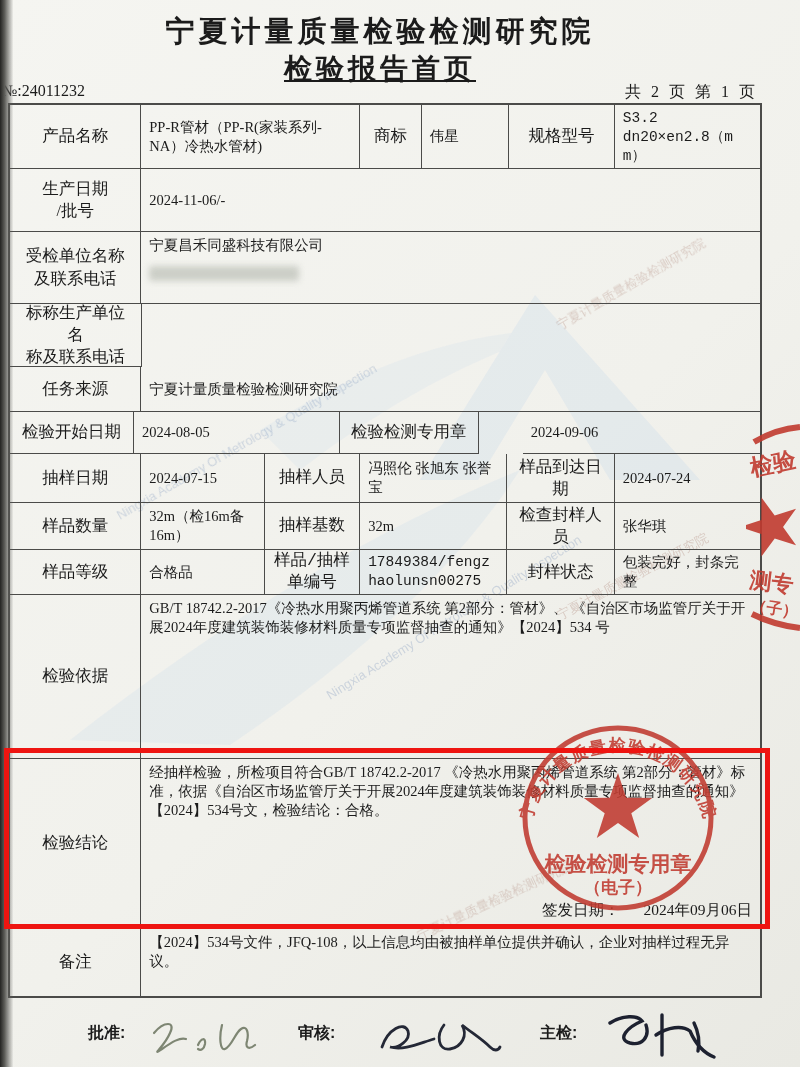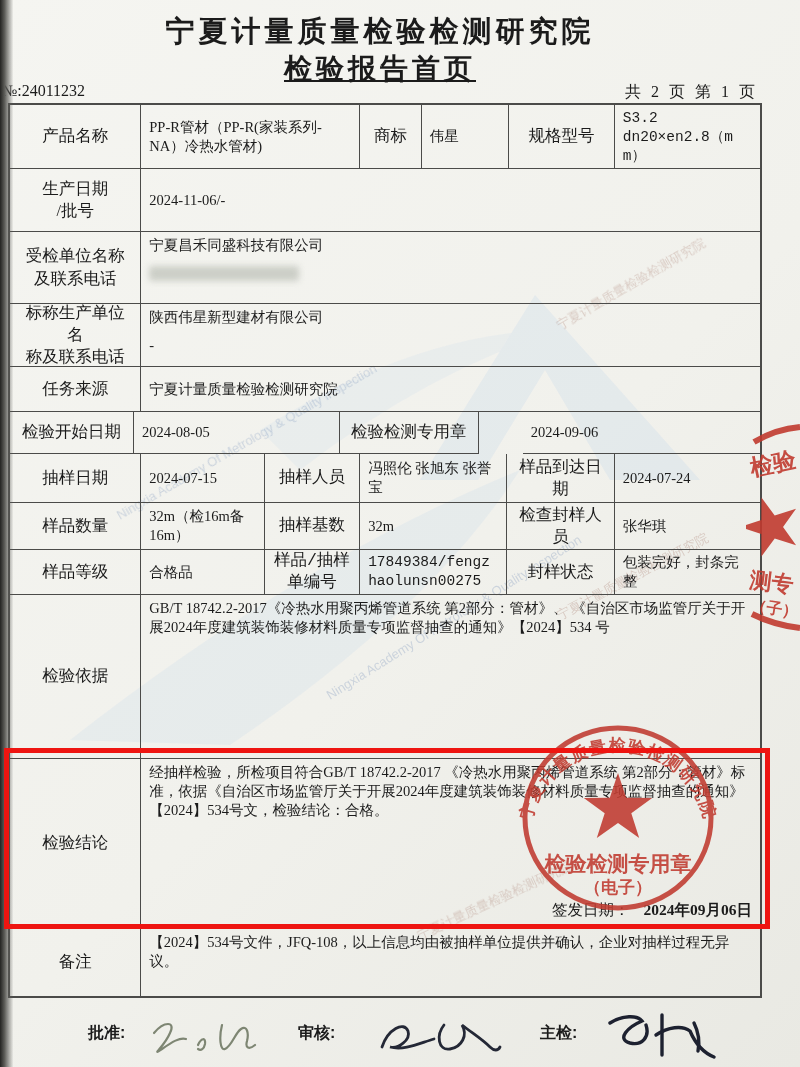--- a/index.html
+++ b/index.html
@@ -25,21 +25,21 @@
   .top{align-items:flex-start;}
   .col{flex-direction:column;align-items:flex-start;justify-content:flex-start;}
   .pre{white-space:pre-line;}
   .brk{word-break:break-all;font-family:Liberation Mono, monospace;}
   .w-lab{width:132px;}.w1{width:220px;}.w2{width:62px;}.w3{width:88px;}.w4{width:106px;}.w5{width:146px;}
   .wfull{width:622px;}.w6a{width:148px;}.w6b{width:254px;margin-left:44px;}.w7a{width:124px;}.w7b{width:96px;font-family:Liberation Mono, monospace;}.w7c{width:108px;}
   .blur-box{width:150px;height:15px;background:#bcc0b7;filter:blur(3px);border-radius:3px;opacity:.7;margin-top:11px;}
   .concl-cell{position:relative;}
   .concl-text{padding-right:4px;}
   .issue-line{position:absolute;right:8px;bottom:8px;font-size:15.5px;z-index:3;}
-  .issue-line b{font-weight:bold;margin-left:14px;}
+  .issue-line b{font-weight:normal;margin-left:24px;}
 
   .annot-rect{position:absolute;left:4px;top:748px;width:766px;height:181px;z-index:40;
         border:5px solid #ee1511;box-sizing:border-box;pointer-events:none;}
   .stamp{position:absolute;left:518px;top:721px;width:200px;height:194px;z-index:30;opacity:.88;}
   .edge-stamp{position:absolute;left:746px;top:424px;width:56px;height:208px;z-index:30;opacity:.9;}
   .wm{position:absolute;left:0;top:0;width:800px;height:1067px;z-index:1;pointer-events:none;}
 
   .sig-row{position:absolute;left:0;top:1005px;width:800px;height:62px;z-index:5;}
   .sig-label{position:absolute;font-family:"Liberation Sans",sans-serif;font-weight:bold;font-size:16px;top:18px;}
   .sig-svg{position:absolute;}
@@ -94,24 +94,20 @@
 及联系电话</div>
       <div class="cell wfull last col">
         <div>宁夏昌禾同盛科技有限公司</div>
         <div class="blur-box"></div>
       </div>
     </div>
 
     <div class="row" style="height:63px">
       <div class="cell lab w-lab pre">标称生产单位名
 称及联系电话</div>
-      <div class="cell wfull last col">
-        <div>陕西伟星新型建材有限公司</div>
-        <div style="margin-top:9px">-</div>
-      </div>
     </div>
 
     <div class="row" style="height:45px">
       <div class="cell lab w-lab">任务来源</div>
       <div class="cell wfull last">宁夏计量质量检验检测研究院</div>
     </div>
 
     <div class="row" style="height:42px">
       <div class="cell lab w-lab">检验开始日期</div>
       <div class="cell w1">2024-08-05</div>

